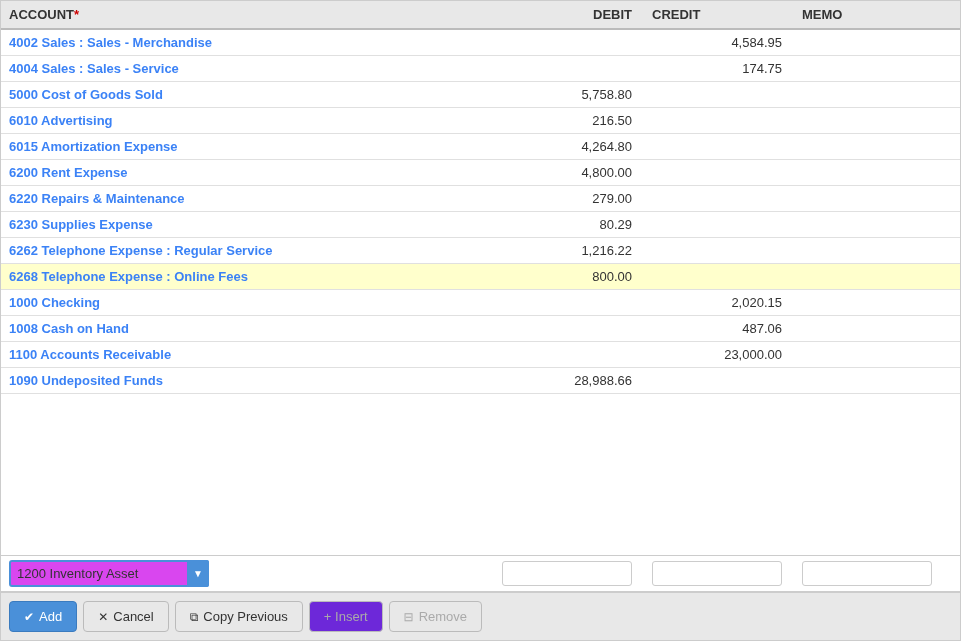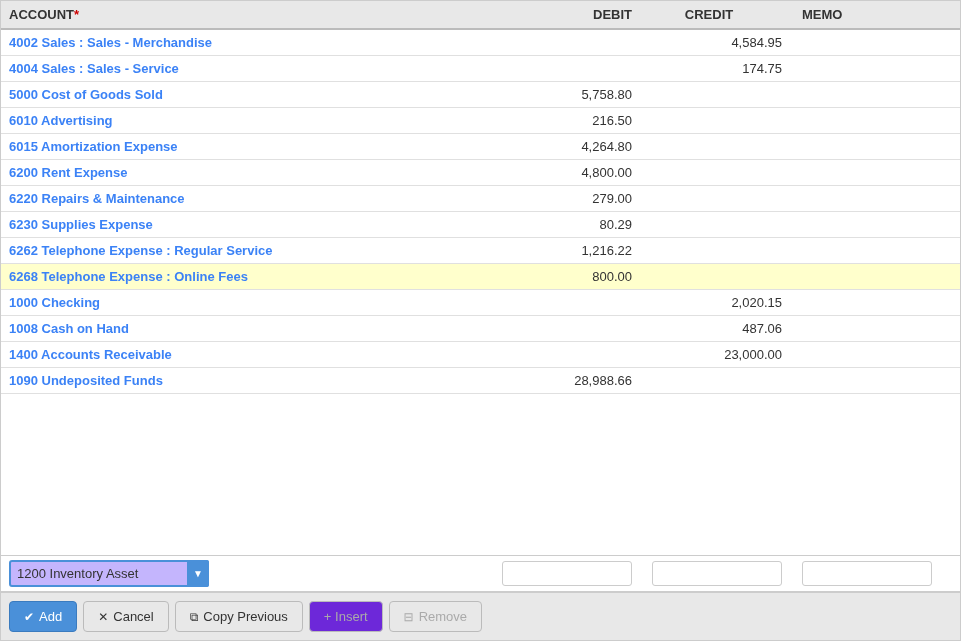--- a/index.html
+++ b/index.html
@@ -27,21 +27,21 @@
       background: #e8e8e8;
       border-bottom: 2px solid #bbb;
       padding: 6px 8px;
       font-weight: bold;
       font-size: 13px;
       color: #333;
     }
 
     .header-account { }
     .header-debit { text-align: right; padding-right: 20px; }
-    .header-credit { text-align: center; padding-right: 36px; }
+    .header-credit { text-align: left; padding-right: 36px; }
     .header-memo { }
 
     .table-body {
       flex: 1;
       overflow-y: auto;
     }
 
     .table-row {
       display: grid;
       grid-template-columns: 1fr 150px 150px 150px;
@@ -74,21 +74,21 @@
       display: inline-block;
       width: 200px;
     }
 
     .account-select {
       width: 200px;
       padding: 4px 24px 4px 6px;
       border: 2px solid #4a90d9;
       border-radius: 3px;
       font-size: 13px;
-      background: #c4b5fd;
+      background: #d946ef;
       color: #333;
       appearance: none;
       -webkit-appearance: none;
     }
 
     .select-arrow {
       position: absolute;
       right: 0;
       top: 0;
       bottom: 0;
@@ -253,21 +253,21 @@
         <div class="cell-credit">2,020.15</div>
         <div class="cell-memo"></div>
       </div>
       <div class="table-row">
         <div class="cell-account">1008 Cash on Hand</div>
         <div class="cell-debit"></div>
         <div class="cell-credit">487.06</div>
         <div class="cell-memo"></div>
       </div>
       <div class="table-row">
-        <div class="cell-account">1400 Accounts Receivable</div>
+        <div class="cell-account">1100 Accounts Receivable</div>
         <div class="cell-debit"></div>
         <div class="cell-credit">23,000.00</div>
         <div class="cell-memo"></div>
       </div>
       <div class="table-row">
         <div class="cell-account">1090 Undeposited Funds</div>
         <div class="cell-debit">28,988.66</div>
         <div class="cell-credit"></div>
         <div class="cell-memo"></div>
       </div>

